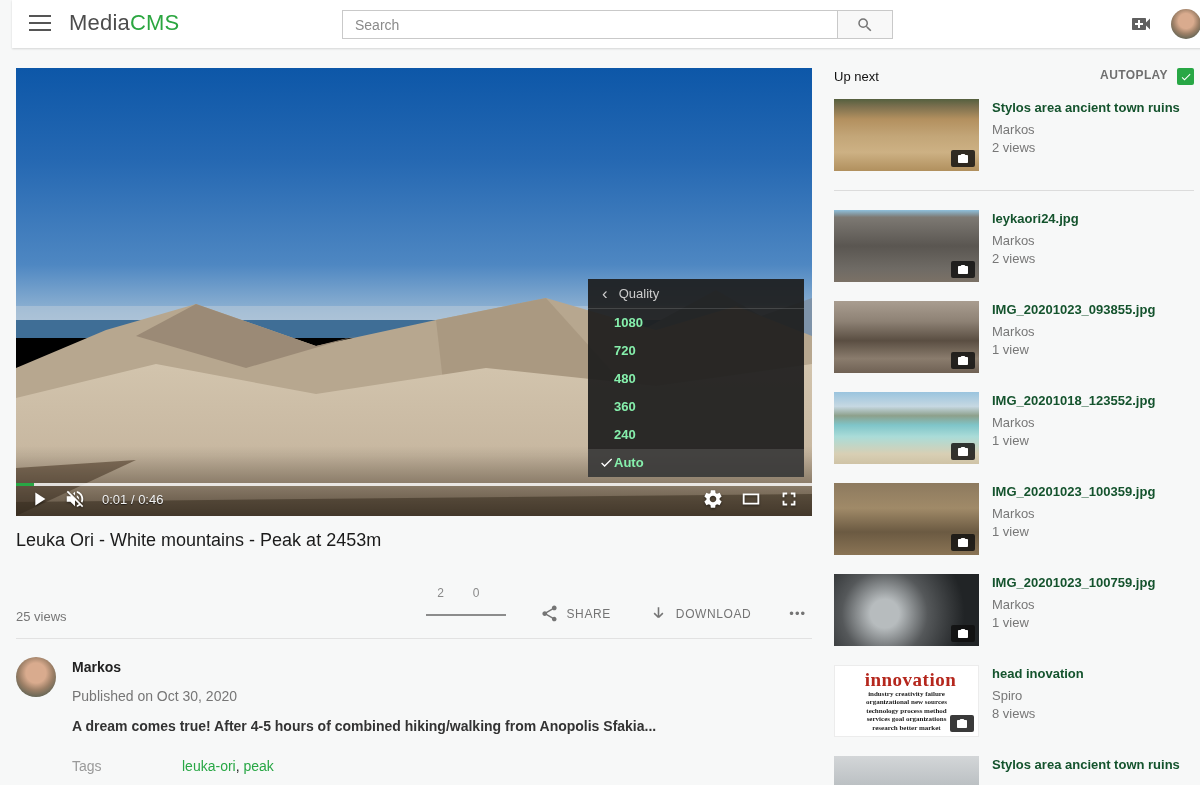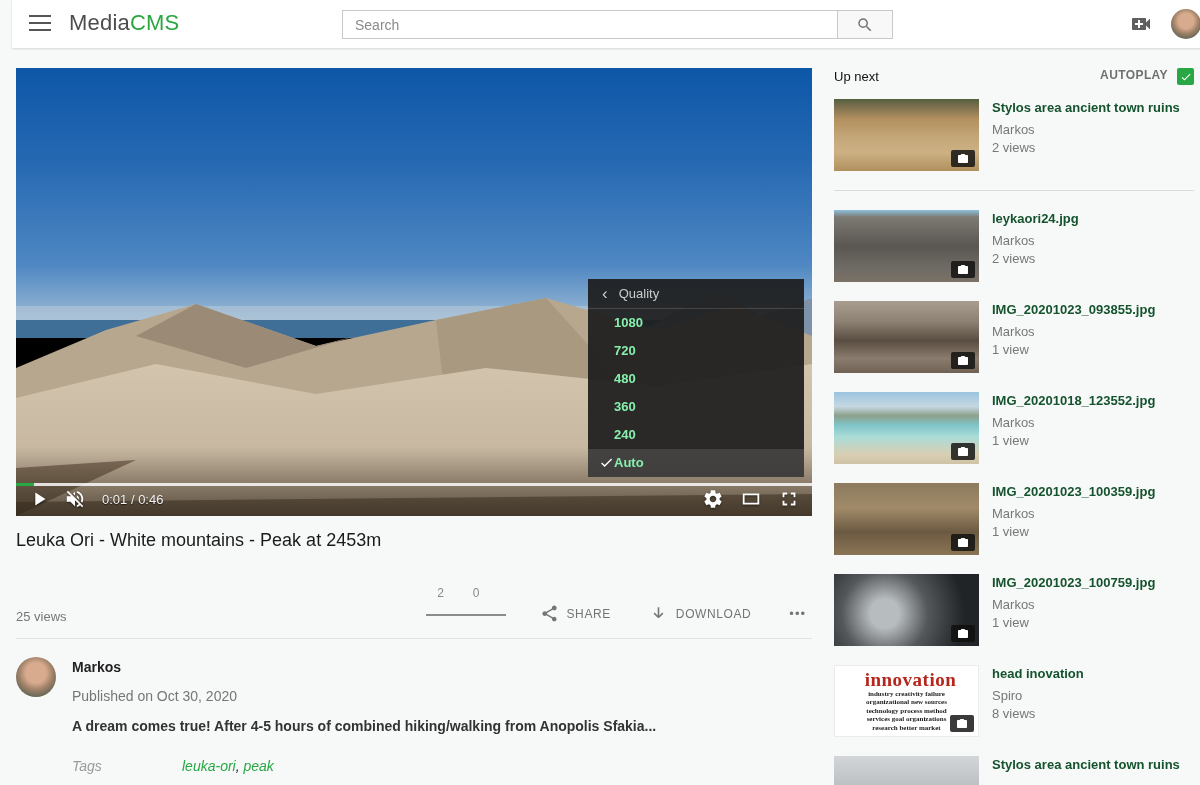--- a/index.html
+++ b/index.html
@@ -68,21 +68,21 @@
   .cnt { font-size:12px; color:#8a8a8a; margin-left:7px; }
   .likebtn, .dislikebtn { display:flex; align-items:center; cursor:pointer; margin-right:22px; }
   .dots { font-size:13px; letter-spacing:1px; }
   .author-row { display:flex; margin-top:18px; }
   .avatar-author { width:40px; height:40px; border-radius:50%; flex:none;
     background:radial-gradient(circle at 50% 40%, #d9ab8e 0 32%, #9c7f66 55%, #5f6354 80%, #4b5248 100%); }
   .author-txt { margin-left:16px; padding-top:2px; }
   .author-name { font-size:14px; font-weight:bold; color:#222; }
   .published { font-size:14px; color:#767676; margin-top:13px; }
   .descr { margin:14px 0 0 56px; font-size:14px; color:#333;font-weight:bold; }
-  .kv { display:flex; margin:24px 0 0 56px; font-size:14px;font-style:italic; }
+  .kv { display:flex; margin:24px 0 0 56px; font-size:14px; }
   .kv .k { width:110px; color:#9a9a9a; }
   .kv a { color:#28a745; text-decoration:none; cursor:pointer; }
   
   .sidebar { position:absolute; left:834px; top:68px; width:360px; }
   .sb-head { display:flex; justify-content:space-between; align-items:center; margin-bottom:14px; }
   .sb-title { font-size:13px; color:#111; }
   .autoplay { display:flex; }
   .autoplay .lbl { font-size:12px; font-weight:bold; color:#6f6f6f; letter-spacing:.4px; margin-right:9px; }
   .chkbox { width:17px; height:17px; background:#28a745; border-radius:2px; display:flex;
             align-items:center; justify-content:center; cursor:pointer; }

